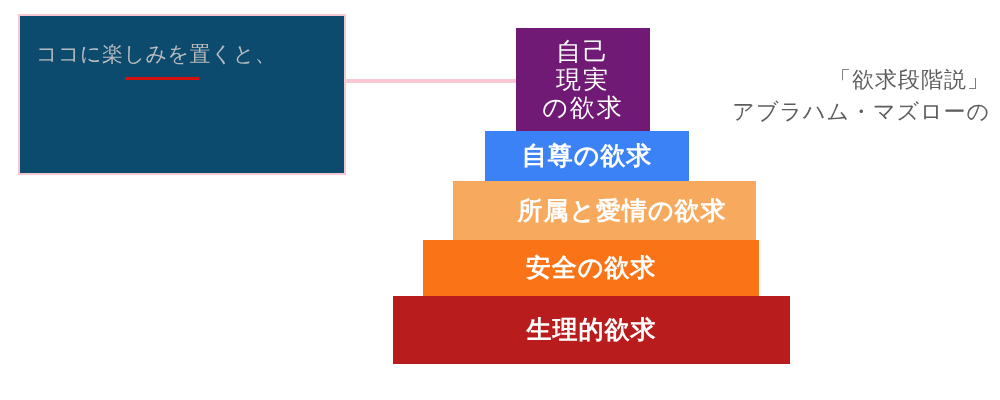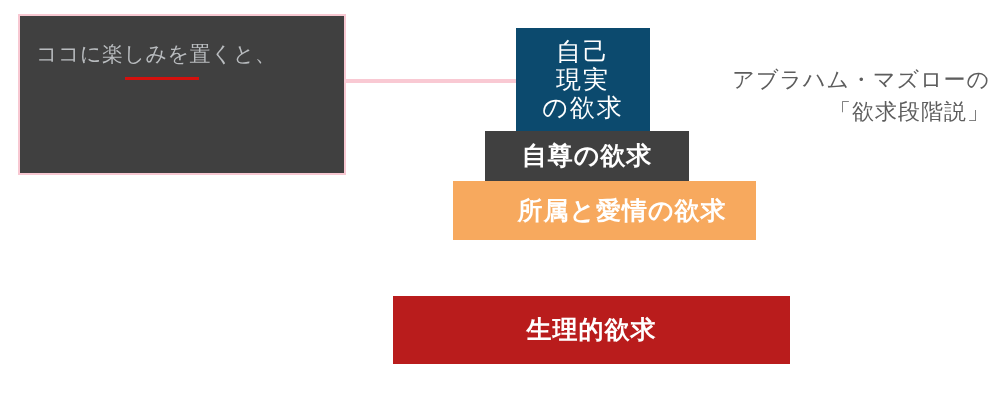--- a/index.html
+++ b/index.html
@@ -20,21 +20,21 @@
 
   
   #callout-box {
     position: absolute;
     left: 18px;
     top: 14px;
     width: 328px;
     height: 161px;
     box-sizing: border-box;
     border: 2px solid #f8c8d2;
-    background: #404040;
+    background: #0c4a6e;
   }
   .callout-line {
     position: absolute;
     left: 16px;
     color: #b9bcbf;
     font-size: 21px;
     letter-spacing: 0.5px;
     white-space: nowrap;
     font-family: "DejaVu Sans", "Liberation Sans", sans-serif;
   }
@@ -69,29 +69,29 @@
     color: #ffffff;
     font-weight: bold;
     font-family: "DejaVu Sans", "Liberation Sans", sans-serif;
     text-align: center;
     line-height: 1.12;
     letter-spacing: 1px;
   }
   #tier-self-actualization {
     left: 516px; top: 28px;
     width: 134px; height: 103px;
-    background: #0c4a6e;
+    background: #701a75;
     font-size: 25px;
     letter-spacing: 2px;
     font-weight: normal;
   }
   #tier-esteem {
     left: 485px; top: 131px;
     width: 204px; height: 50px;
-    background: #404040;
+    background: #3b82f6;
     font-size: 25px;
   }
   #tier-belonging {
     left: 453px; top: 181px;
     width: 268px; height: 59px;
     background: #f7a95e;
     font-size: 25px;
     padding-left: 35px;
   }
   #tier-safety {
@@ -143,23 +143,26 @@
   </div>
 
   <div class="tier" id="tier-esteem">
     <span>自尊の欲求</span>
   </div>
 
   <div class="tier" id="tier-belonging">
     <span>所属と愛情の欲求</span>
   </div>
 
+  <div class="tier" id="tier-safety">
+    <span>安全の欲求</span>
+  </div>
 
   <div class="tier" id="tier-physiological">
     <span>生理的欲求</span>
   </div>
 
   <div id="pyramid-title">
+    <span class="title-line">「欲求段階説」</span>
     <span class="title-line">アブラハム・マズローの</span>
-    <span class="title-line">「欲求段階説」</span>
   </div>
 
 </div>
 
 </body></html>

